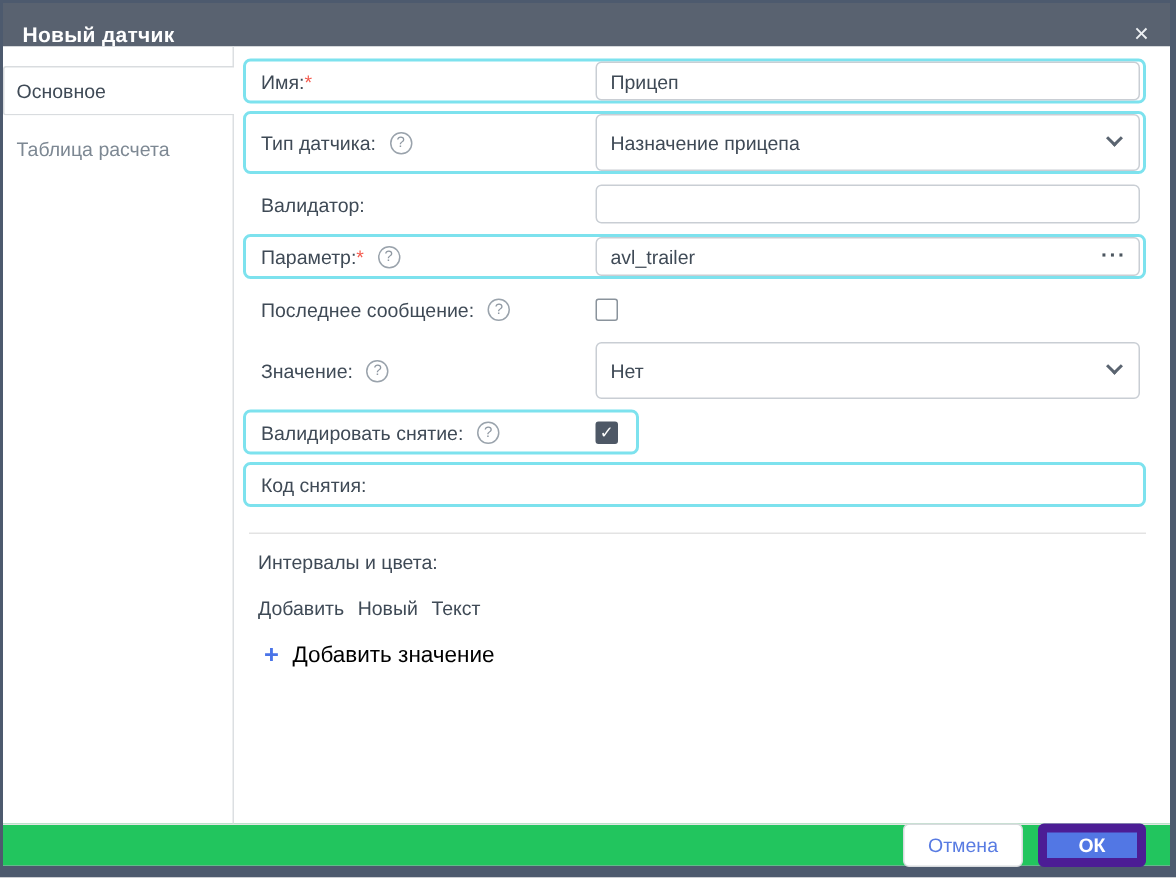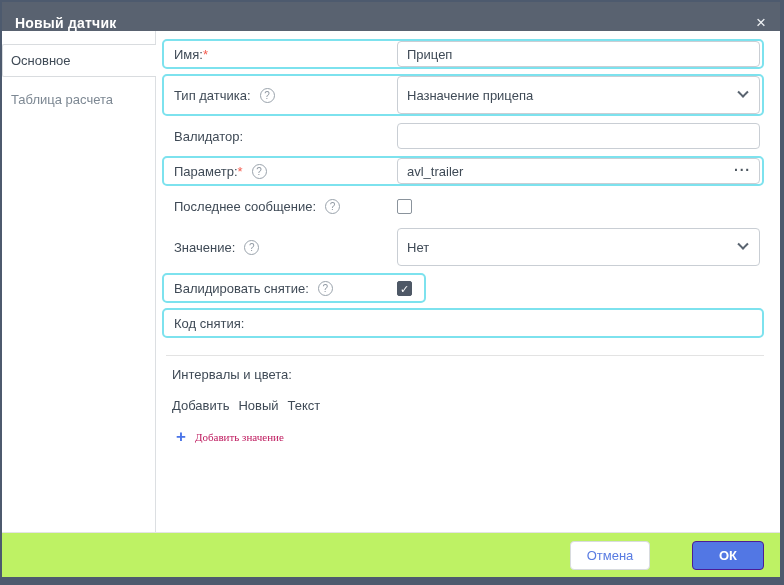--- a/index.html
+++ b/index.html
@@ -60,28 +60,28 @@
     width:15px; height:15px; border:1px solid #8a939c; border-radius:2px; background:#fff; cursor:pointer; flex:none;
   }
   .checkbox.checked{
     background:#4e5866; border-color:#4e5866; color:#fff; font-size:11px; line-height:14px; text-align:center;
   }
   .sep{ border-top:1px solid #e3e3e3; margin:12px 0 0 4px; }
   .section-title{ margin:11px 0 0 10px; font-size:13px; color:#3f4a56; }
   .col-headers{ margin:16px 0 0 10px; display:flex; gap:9px; font-size:13px; color:#3f4a56; }
   .add-link{ margin:15px 0 0 14px; display:flex; align-items:center; gap:9px; cursor:pointer; }
   .add-plus{ color:#4a74e8; font-size:17px; font-weight:700; line-height:1; }
-  .add-text{ color:#be185d; font-size:11px;font-family:Liberation Serif, serif; }
+  .add-text{ color:#000000; font-size:15px; }
   .footer{
-    height:45px; flex:none; border-top:1px solid #e4e4e4; background:#bef264;
+    height:28px; flex:none; border-top:1px solid #e4e4e4; background:#22c55e;
     display:flex; align-items:center; justify-content:flex-end; gap:10px; padding-right:16px;
   }
   .btn{ height:29px; border-radius:4px; font-size:13px; display:flex; align-items:center; justify-content:center; cursor:pointer; font-family:"Liberation Sans", sans-serif; }
   .btn-cancel{ width:80px; background:#fff; border:1px solid #d8dbde; color:#587be2; }
-  .btn-ok{ width:72px; background:#5277e4; border:1px solid #4c1d95; color:#fff; font-weight:700;margin-left:32px; }
+  .btn-ok{ width:72px; background:#5277e4; border:6px solid #4c1d95; color:#fff; font-weight:700; }
 </style>
 </head>
 <body>
 
 <div class="dialog">
 
   <div class="titlebar">
     <span class="title">Новый датчик</span>
     <span class="close-btn">×</span>
   </div>

